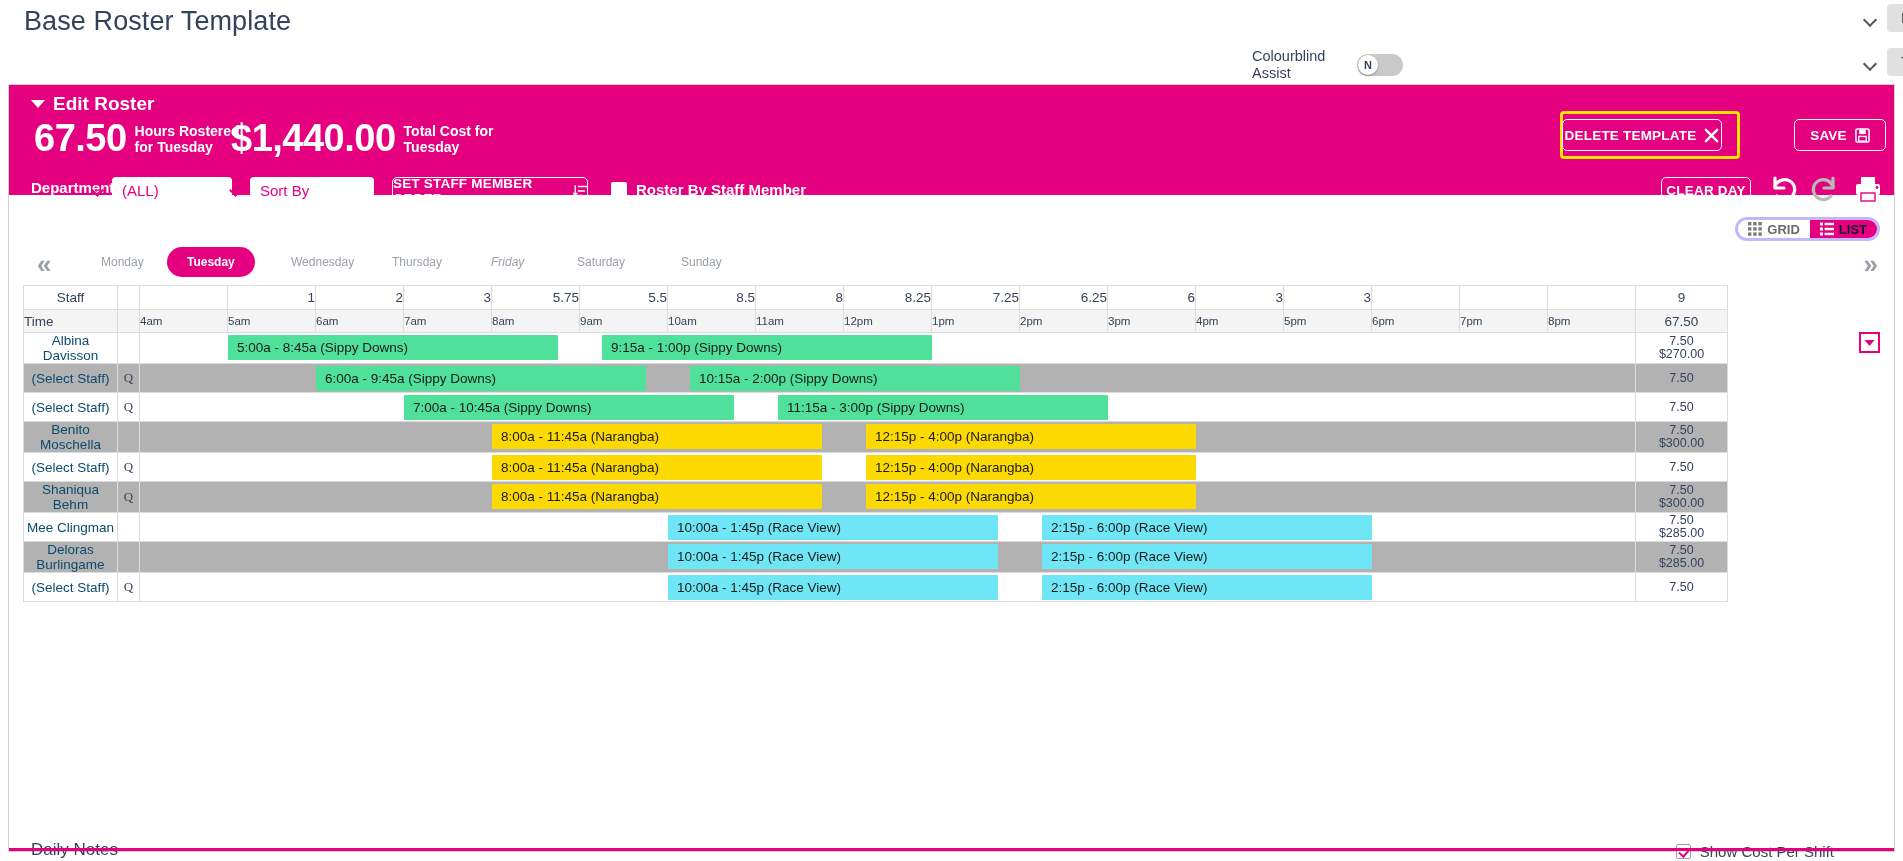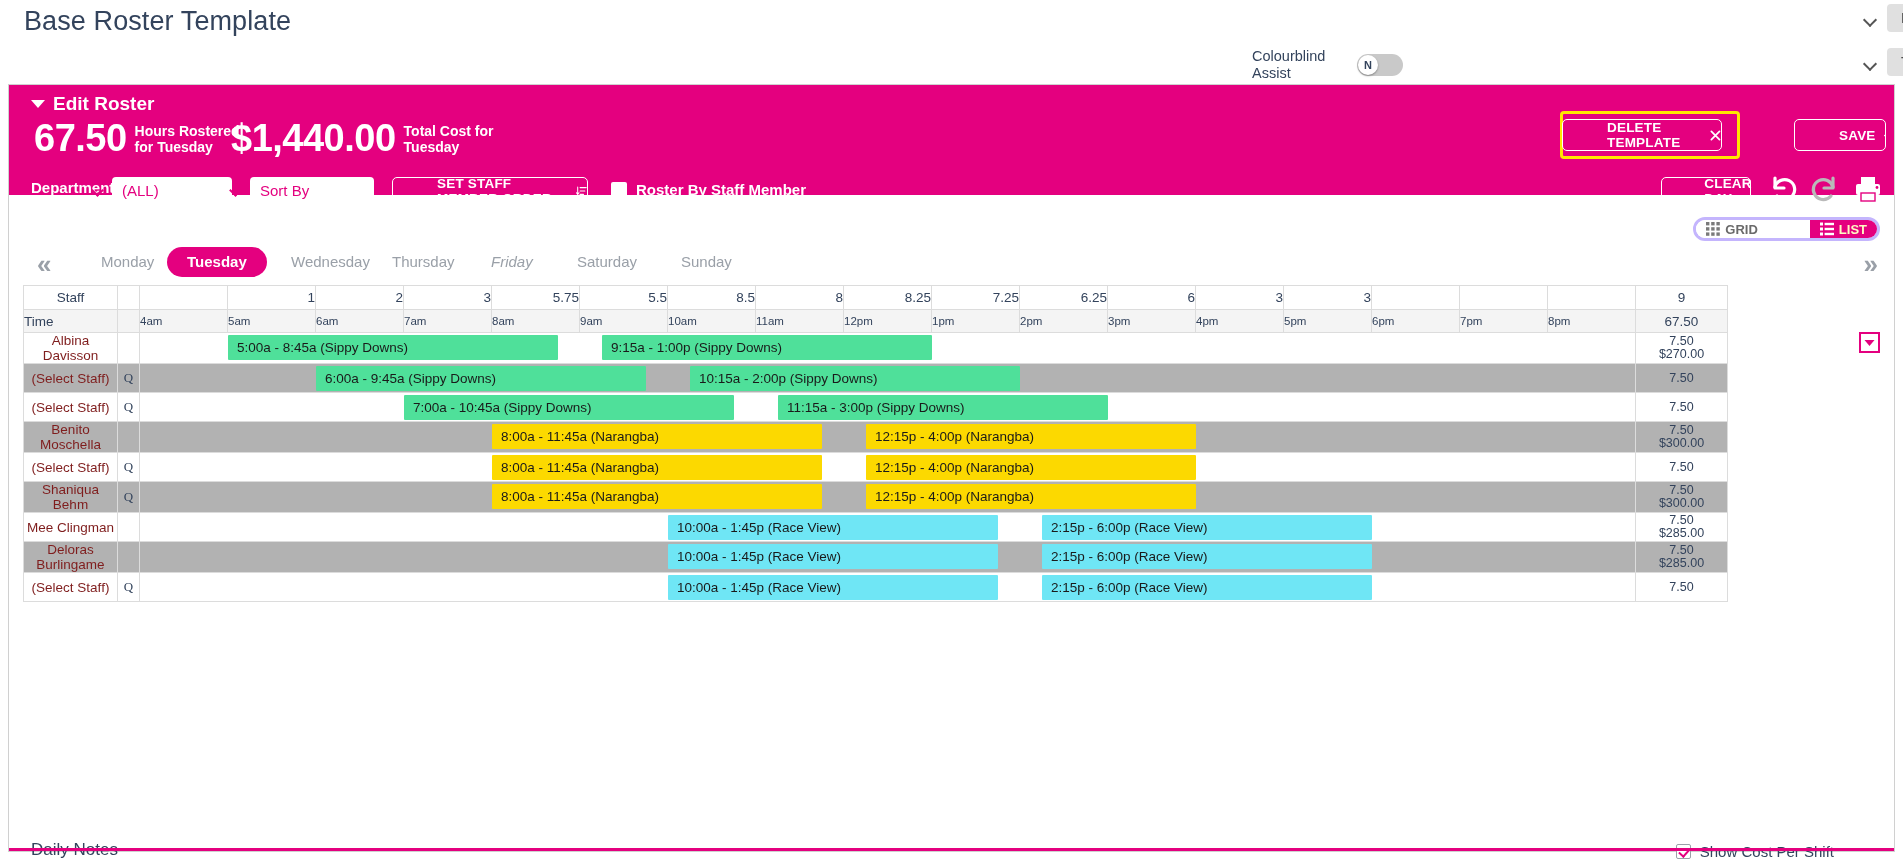--- a/index.html
+++ b/index.html
@@ -84,21 +84,20 @@
   #dept-wrap { left:103px; top:8px; }
   #dept-wrap .sel-white { width:120px; }
   #sortby-wrap { left:241px; top:8px; }
   #sortby-wrap .sel-white { width:124px; }
 
   .btn-outline {
     position:absolute; background:transparent; border:1.5px solid #fff; border-radius:5px;
     color:#fff; font-size:13.5px; font-weight:bold; letter-spacing:.2px;
     display:flex; align-items:center; justify-content:center; gap:8px; cursor:pointer;
     font-family:"Liberation Sans", sans-serif;
-    padding-left:44px;
   }
   #set-order { left:383px; top:8px; width:196px; height:27px; }
   #clear-day { right:143px; top:8px; width:90px; height:27px; }
   #delete-template { right:150px; top:8px; width:160px; height:32px; }
   #save-btn { right:-14px; top:8px; width:92px; height:32px; }
 
   .btnrow2 { position:absolute; right:22px; top:26px; width:360px; height:48px; }
   .hl-box {
     position:absolute; right:132px; top:0px; width:180px; height:48px;
     border:3px solid #ffe600; border-radius:4px;
@@ -111,46 +110,46 @@
   #redo-icon { right:54px; top:6px; }
   #print-icon { right:12px; top:6px; }
 
   
   .gl-toggle {
     position:absolute; right:14px; top:132px; height:24px; display:flex;
     border-radius:12px; overflow:hidden; border:3px solid #c4b5fd;
   }
   .gl-seg { display:flex; align-items:center; gap:5px; padding:0 10px; font-size:13px; font-weight:bold; cursor:pointer;}
   .gl-seg.active { background:#fff; color:#6a6a6a; }
-  .gl-seg.inactive { background:#e4007f; color:#fef9c3;margin-left:42px; }
+  .gl-seg.inactive { background:#e4007f; color:#0f172a; }
 
   
   .daytabs { position:absolute; left:0; top:160px; width:100%; height:42px; }
   .chev { position:absolute; color:#9aa0a8; font-size:26px; font-weight:bold; cursor:pointer; }
   #chev-prev { left:28px; top:4px; }
   #chev-next { right:16px; top:4px; }
   .daytab {
     position:absolute; top:2px; height:30px; line-height:30px; padding:0 20px;
-    border-radius:15px; font-size:15px; color:#9aa0a8; cursor:pointer; text-align:left;
+    border-radius:15px; font-size:12px; color:#9aa0a8; cursor:pointer; text-align:left;
   }
   .daytab.active { background:#e4007f; color:#fff; font-weight:bold; }
 
   
   .gridwrap { position:absolute; left:14px; top:200px; width:1712px; }
   table.roster { border-collapse:collapse; table-layout:fixed; }
   table.roster td, table.roster th { border:1px solid #dcdcdc; padding:0; }
   .hdr-staff td { height:24px; font-size:13.5px; color:#33435c; text-align:right; padding-right:8px; background:#fff;}
   .hdr-staff td.lbl { text-align:center; padding:0; font-weight:400; }
   .hdr-time td { height:23px; font-size:11.5px; color:#33435c; text-align:left; padding-left:6px; background:#f4f4f4;}
   .hdr-time td.lbl { padding:0; font-size:13.5px;}
   .hdr-time td.tot { text-align:center; font-size:13.5px; padding:0;}
 
   .rrow td { height:29px; }
   .rrow.alt td { background:#b2b2b2; }
-  .rrow td.namecell { font-size:13.5px; text-align:center; color:#7f1d1d; background:#fff; }
+  .rrow td.namecell { font-size:13.5px; text-align:center; color:#0c4a6e; background:#fff; }
   .rrow.alt td.namecell { background:#b2b2b2; }
   .rrow td.qcell { font-size:13px; text-align:center; color:#33435c; font-family:"Liberation Serif", serif; background:#fff;}
   .rrow.alt td.qcell { background:#b2b2b2; }
   .rrow td.totcell { font-size:12.5px; text-align:center; color:#33435c; line-height:13px; background:#fff;}
   .rrow.alt td.totcell { background:#b2b2b2; }
   .rrow td.track { position:relative; background:#fff; }
   .rrow.alt td.track { background:#b2b2b2; }
 
   .shiftlayer { position:absolute; left:0; top:0; height:100%; width:100%; }
   .shift {

